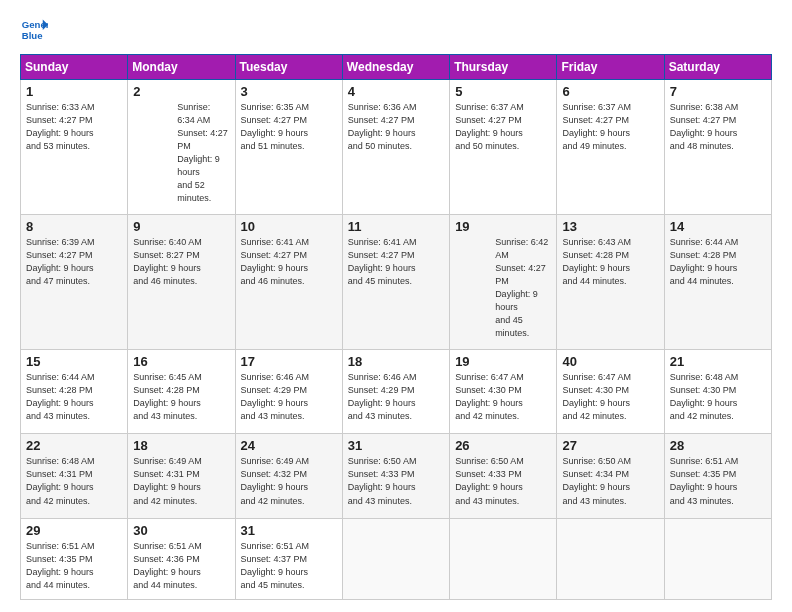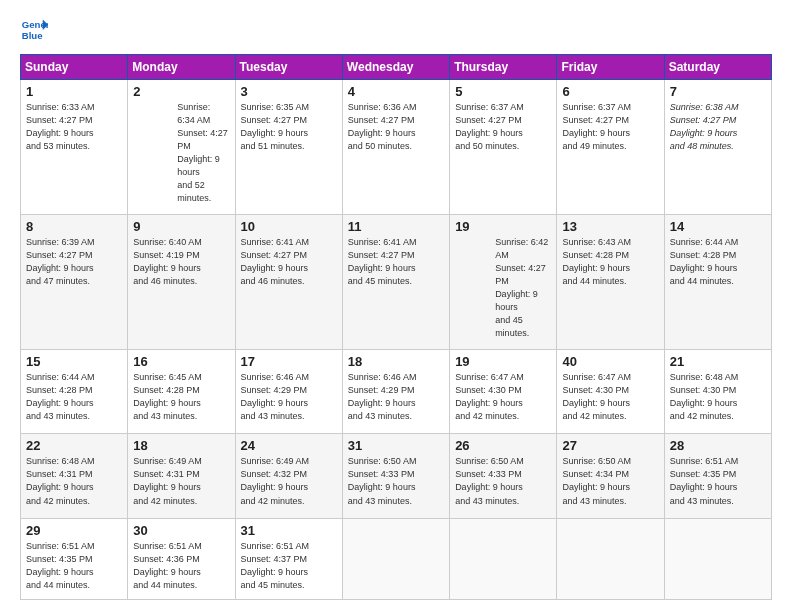--- a/index.html
+++ b/index.html
@@ -160,38 +160,38 @@
           </td>
           <td>
             <span class="day-num">6</span>
             <div class="day-info" style="white-space: pre-line;">Sunrise: 6:37 AM
 Sunset: 4:27 PM
 Daylight: 9 hours
 and 49 minutes.</div>
           </td>
           <td>
             <span class="day-num">7</span>
-            <div class="day-info" style="white-space: pre-line; font-style: italic;">Sunrise: 6:38 AM
+            <div class="day-info" style="white-space: pre-line;">Sunrise: 6:38 AM
 Sunset: 4:27 PM
 Daylight: 9 hours
 and 48 minutes.</div>
           </td>
         </tr>
         <tr>
           <td>
             <span class="day-num">8</span>
             <div class="day-info" style="white-space: pre-line;">Sunrise: 6:39 AM
 Sunset: 4:27 PM
 Daylight: 9 hours
 and 47 minutes.</div>
           </td>
           <td>
             <span class="day-num">9</span>
             <div class="day-info" style="white-space: pre-line;">Sunrise: 6:40 AM
-Sunset: 4:19 PM
+Sunset: 8:27 PM
 Daylight: 9 hours
 and 46 minutes.</div>
           </td>
           <td>
             <span class="day-num">10</span>
             <div class="day-info" style="white-space: pre-line;">Sunrise: 6:41 AM
 Sunset: 4:27 PM
 Daylight: 9 hours
 and 46 minutes.</div>
           </td>

